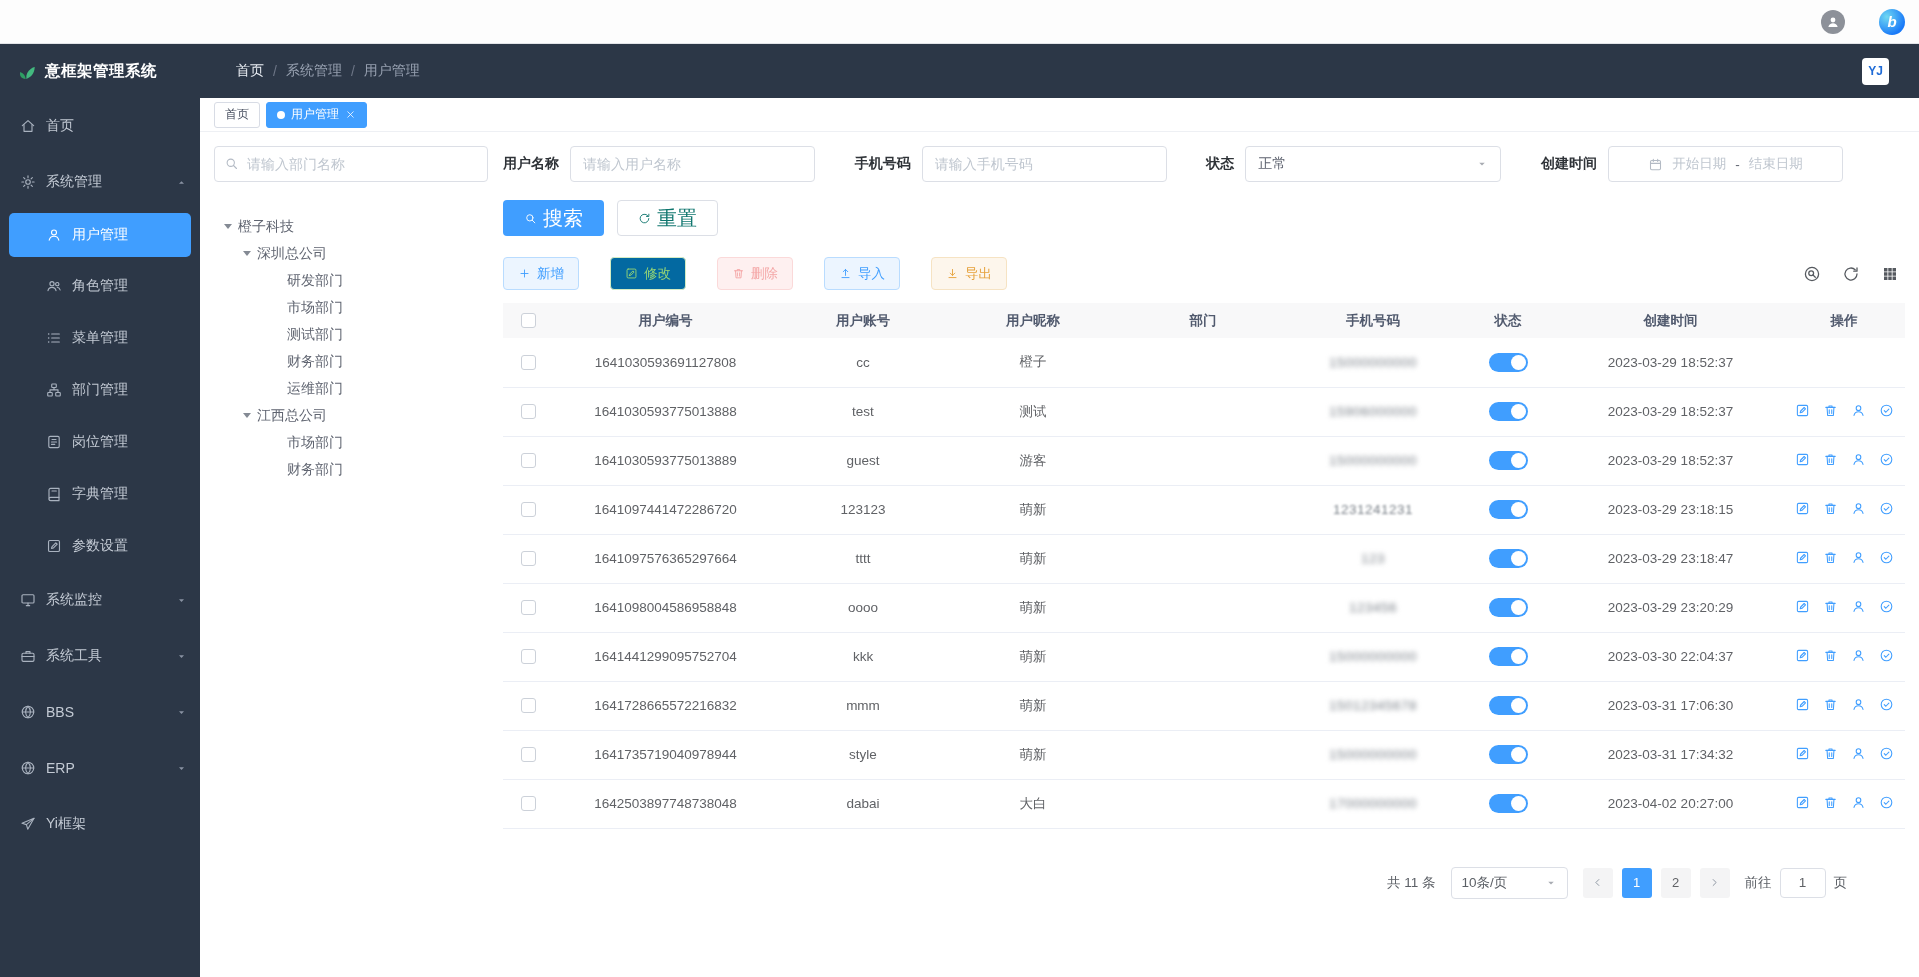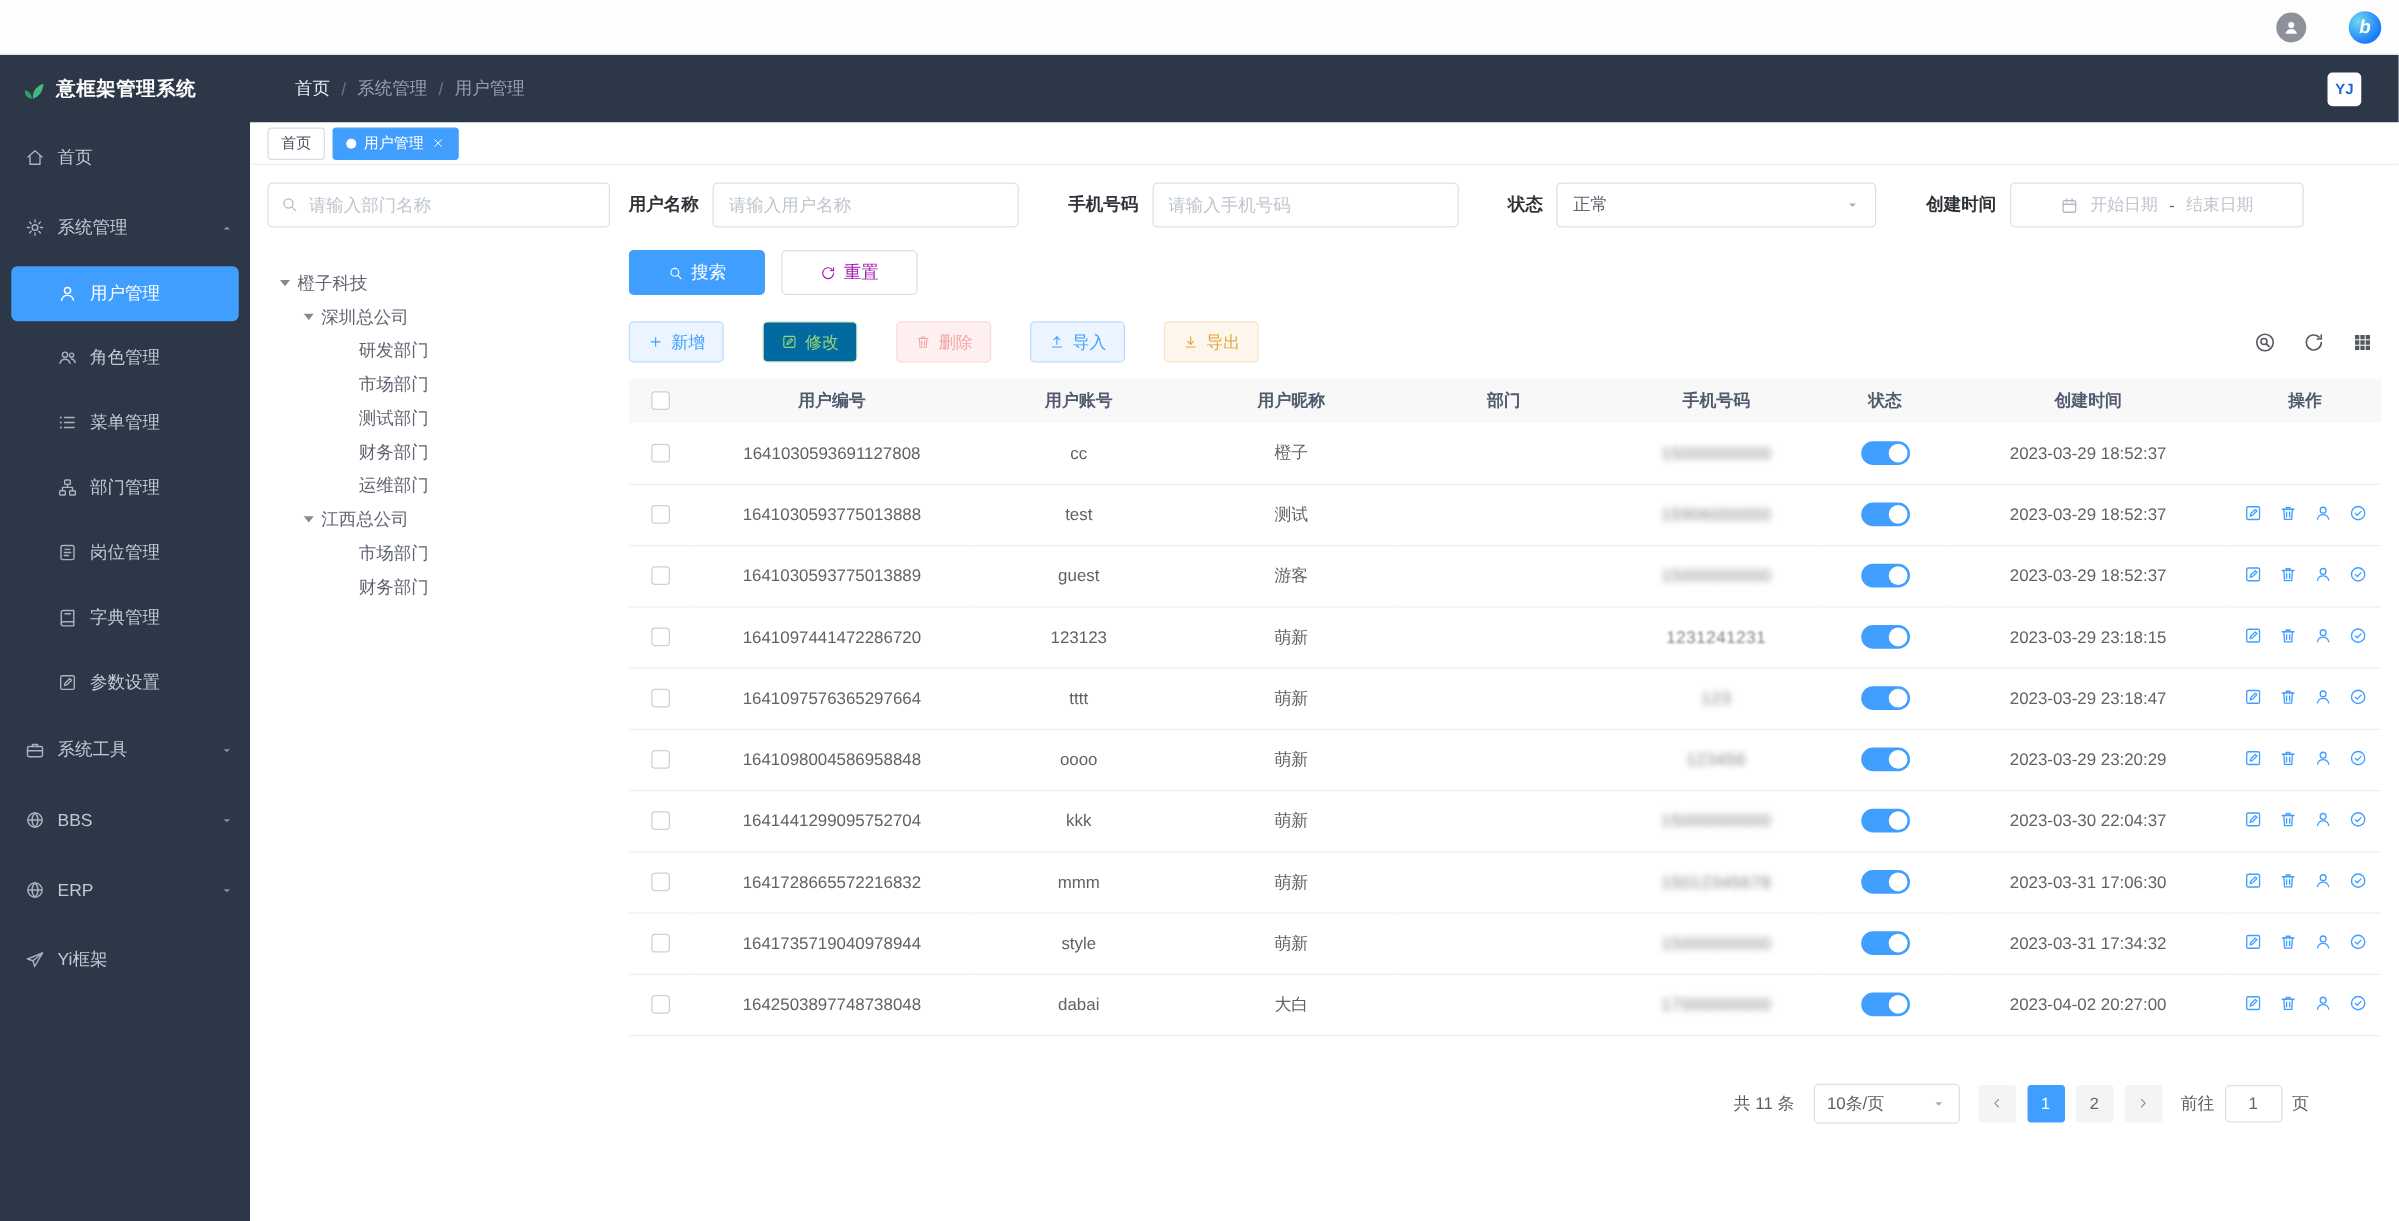--- a/index.html
+++ b/index.html
@@ -73,24 +73,24 @@
 .finput{height:36px;border:1px solid #dcdfe6;border-radius:4px;padding:0 12px;font-size:14px;color:#606266;outline:none;font-family:inherit}
 .finput::placeholder{color:#bfc6cf}
 .w-user,.w-phone{width:245px}
 .fselect{width:256px;height:36px;border:1px solid #dcdfe6;border-radius:4px;display:flex;align-items:center;justify-content:space-between;padding:0 12px;color:#5f6470;cursor:pointer;background:#fff}
 .fselect .caret,.psize .caret{font-size:12px;color:#a8abb2}
 .fdate{width:235px;height:36px;border:1px solid #dcdfe6;border-radius:4px;display:flex;align-items:center;justify-content:center;padding:0 10px;gap:9px;color:#bfc6cf;font-size:13.5px;cursor:pointer;background:#fff}
 .fdate .ic{color:#b3bac4;font-size:15px}
 .fdate .sep{color:#5f6470}
 
 .btn-row{margin-top:18px;display:flex;gap:13px;flex-shrink:0}
-.btn{height:36px;border-radius:4px;display:inline-flex;align-items:center;padding:0 30px;font-size:14px;gap:6px;cursor:pointer;border:1px solid transparent;background:#fff;font-family:inherit}
+.btn{height:36px;border-radius:4px;display:inline-flex;align-items:center;padding:0 20px;font-size:20px;gap:6px;cursor:pointer;border:1px solid transparent;background:#fff;font-family:inherit}
 .btn .ic{font-size:13px}
 .btn-primary{background:#409eff;color:#fff}
-.btn-plain{border-color:#dcdfe6;color:#a21caf}
+.btn-plain{border-color:#dcdfe6;color:#0f766e}
 
 .toolbar-row{margin-top:21px;display:flex;align-items:center;flex-shrink:0}
 .tb-left{display:flex;gap:31px}
 .btn-sm{height:33px;padding:0 14px;font-size:13.5px}
 .b-add{background:#ecf5ff;border-color:#b9dcff;color:#409eff}
 .b-edit{background:#0369a1;border-color:#d4ecc3;color:#95d475}
 .b-del{background:#fef0f0;border-color:#fbd9d9;color:#f4a5a5}
 .b-imp{background:#ecf5ff;border-color:#b9dcff;color:#409eff}
 .b-exp{background:#fdf6ec;border-color:#f6e3c3;color:#e6a23c}
 .tb-right{margin-left:auto;display:flex;align-items:center;gap:21px;color:#55595f;padding-right:6px}
@@ -312,20 +312,34 @@
               <svg viewBox="0 0 24 24" fill="none" stroke="currentColor" stroke-width="1.7" stroke-linecap="round" stroke-linejoin="round">
                 <rect x="3.8" y="3.8" width="16.4" height="16.4" rx="2"></rect>
                 <path d="m8.3 15.7.8-2.9 5.6-5.6 2.1 2.1-5.6 5.6-2.9.8z"></path>
               </svg>
             </span>
             <span class="mi-label">参数设置</span>
           </div>
           <div class="mi">
             <span class="ic">
               <svg viewBox="0 0 24 24" fill="none" stroke="currentColor" stroke-width="1.7" stroke-linecap="round" stroke-linejoin="round">
+                <rect x="3" y="4.2" width="18" height="12.3" rx="1.6"></rect>
+                <path d="M9.5 20.5h5M12 16.5v4"></path>
+              </svg>
+            </span>
+            <span class="mi-label">系统监控</span>
+            <span class="ic caret">
+              <svg viewBox="0 0 24 24" fill="none" stroke="currentColor" stroke-width="1.7" stroke-linecap="round" stroke-linejoin="round">
+                <path d="m6.5 9.5 5.5 5.5 5.5-5.5z" fill="currentColor" stroke="none"></path>
+              </svg>
+            </span>
+          </div>
+          <div class="mi">
+            <span class="ic">
+              <svg viewBox="0 0 24 24" fill="none" stroke="currentColor" stroke-width="1.7" stroke-linecap="round" stroke-linejoin="round">
                 <rect x="3" y="7.8" width="18" height="12.2" rx="2"></rect>
                 <path d="M9 7.8V5.4h6v2.4"></path>
                 <path d="M3 12.8h18"></path>
               </svg>
             </span>
             <span class="mi-label">系统工具</span>
             <span class="ic caret">
               <svg viewBox="0 0 24 24" fill="none" stroke="currentColor" stroke-width="1.7" stroke-linecap="round" stroke-linejoin="round">
                 <path d="m6.5 9.5 5.5 5.5 5.5-5.5z" fill="currentColor" stroke="none"></path>
               </svg>

